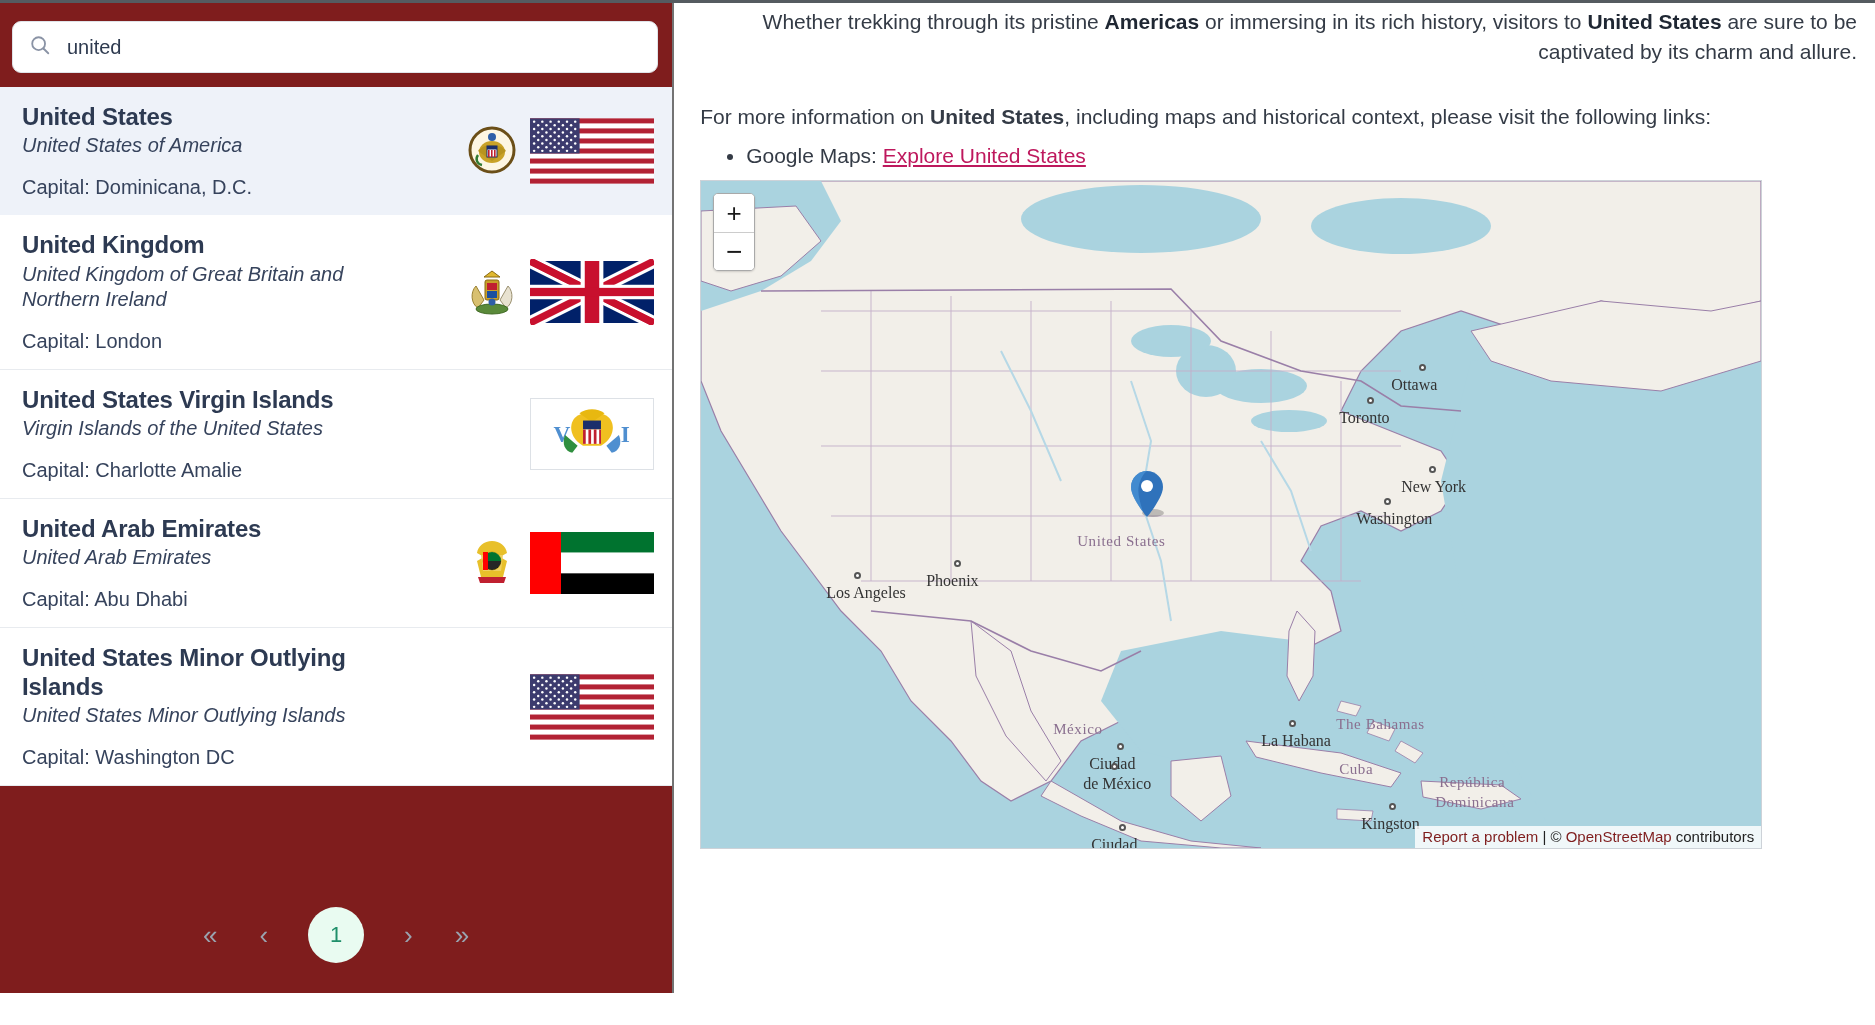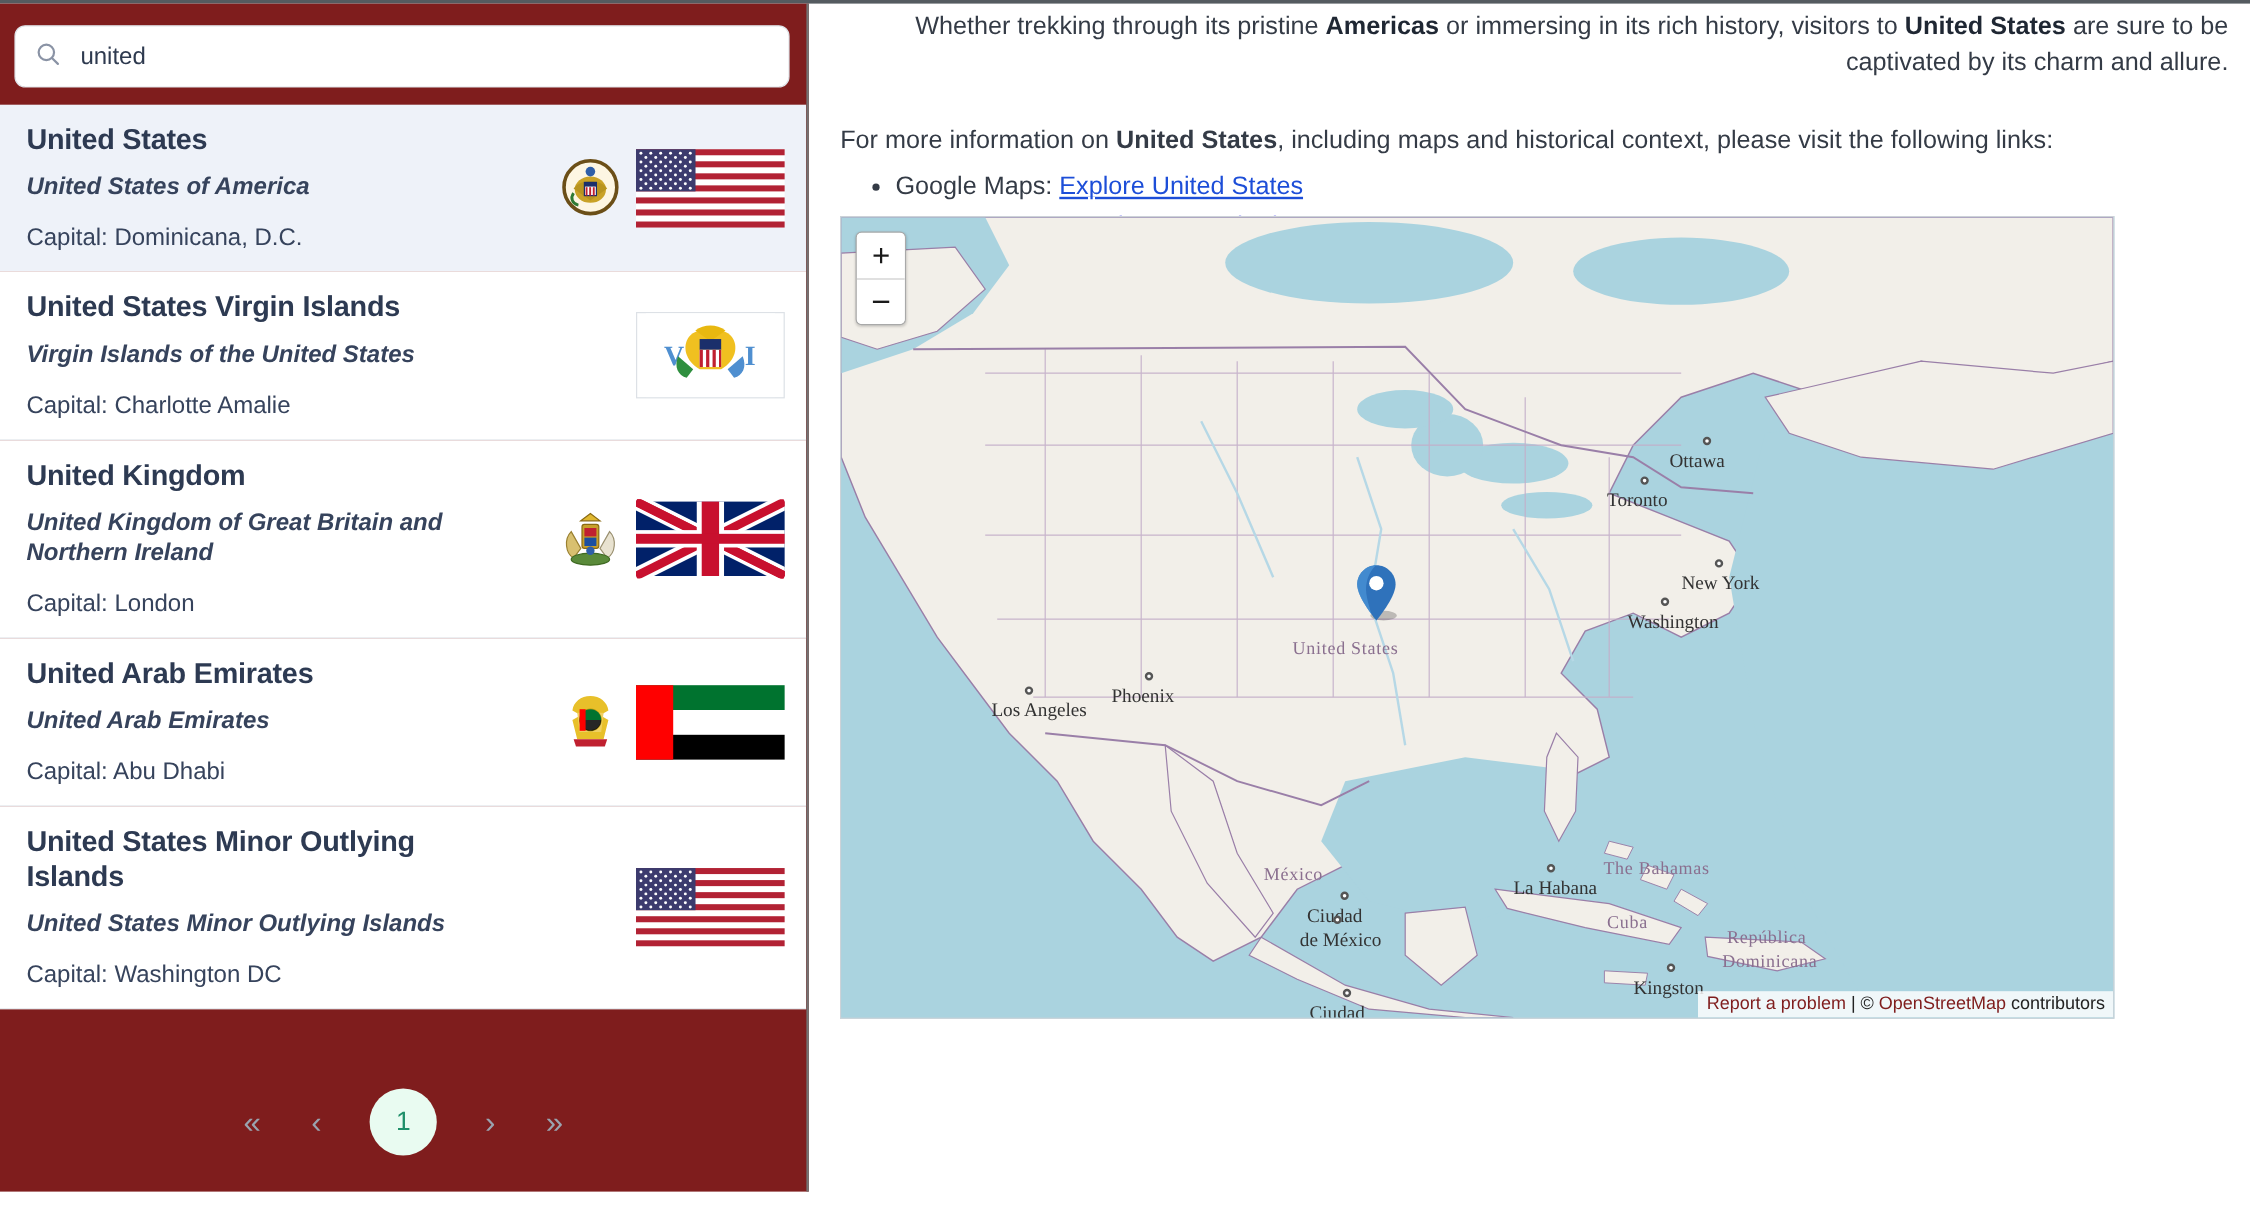--- a/index.html
+++ b/index.html
@@ -71,22 +71,21 @@
     font-weight: bold;
     color: #2d3a52;
     line-height: 1.18;
     letter-spacing: -0.2px;
   }
   .country-official {
     font-size: 20px;
     font-style: italic;
     color: #36435c;
     line-height: 1.25;
-    margin-top: 13px;
-    font-weight: bold;
+    margin-top: 2px;
   }
   .country-capital {
     font-size: 20px;
     color: #36435c;
     margin-top: 18px;
   }
   .emblems {
     flex: 0 0 auto;
     display: flex;
     align-items: center;
@@ -156,21 +155,21 @@
     margin: 34px 0 8px 0;
   }
   .links-list {
     margin: 6px 0 0 0;
     padding-left: 46px;
     font-size: 21px;
     color: #343b46;
     line-height: 1.5;
   }
   .links-list li { margin: 1px 0; }
-  .link-visited { color: #1d4ed8; text-decoration: underline; cursor: pointer; }
+  .link-visited { color: #be185d; text-decoration: underline; cursor: pointer; }
   .link-normal { color: #2626e8; text-decoration: underline; cursor: pointer; }
 
   
   .map-frame {
     position: absolute;
     left: 26px;
     top: 177px;
     width: 1062px;
     height: 669px;
     border: 1px solid #cdd2d8;
@@ -330,49 +329,20 @@
                 <circle cx="31.5" cy="49.8" r="1.9" fill="#fff"></circle>
                 <circle cx="44.099999999999994" cy="49.8" r="1.9" fill="#fff"></circle>
                 <circle cx="56.699999999999996" cy="49.8" r="1.9" fill="#fff"></circle>
                 <circle cx="69.3" cy="49.8" r="1.9" fill="#fff"></circle>
               </svg>
             </div>
           </div>
         </div>
         <div class="result-row">
           <div class="result-text">
-            <div class="country-name">United States Virgin Islands</div>
-            <div class="country-official">Virgin Islands of the United States</div>
-            <div class="country-capital">Capital: Charlotte Amalie</div>
-          </div>
-          <div class="emblems">
-            <div class="coat"></div>
-            <div class="flag-box framed">
-              <svg class="flag-svg" width="118" height="70" viewBox="0 0 120 78">
-                <rect width="120" height="78" fill="#ffffff"></rect>
-                <text x="17" y="48" font-family="Liberation Serif, serif" font-size="26" font-weight="bold" fill="#4f8fd0">V</text>
-                <text x="92" y="48" font-family="Liberation Serif, serif" font-size="26" font-weight="bold" fill="#4f8fd0">I</text>
-                <path d="M40,22 C48,12 72,12 80,22 C86,30 84,44 70,52 L50,52 C36,44 34,30 40,22 Z" fill="#f0c020"></path>
-                <path d="M46,16 C54,10 66,10 74,16 L60,26 Z" fill="#e8b810"></path>
-                <rect x="50" y="24" width="20" height="10" fill="#1b2f6b"></rect>
-                <rect x="50" y="34" width="20" height="16" fill="#ffffff"></rect>
-                <g fill="#c02030">
-                  <rect x="50" y="34" width="3" height="16"></rect>
-                  <rect x="56" y="34" width="3" height="16"></rect>
-                  <rect x="62" y="34" width="3" height="16"></rect>
-                  <rect x="68" y="34" width="2" height="16"></rect>
-                </g>
-                <path d="M30,40 C26,50 30,58 38,60 L44,52 Z" fill="#2f8f3f"></path>
-                <path d="M90,40 C94,50 90,58 82,60 L76,52 Z" fill="#4f8fd0"></path>
-              </svg>
-            </div>
-          </div>
-        </div>
-        <div class="result-row">
-          <div class="result-text">
             <div class="country-name">United Kingdom</div>
             <div class="country-official">United Kingdom of Great Britain and Northern Ireland</div>
             <div class="country-capital">Capital: London</div>
           </div>
           <div class="emblems">
             <div class="coat"><svg width="48" height="52" viewBox="0 0 48 52">
                 <rect x="17" y="14" width="14" height="20" rx="2" fill="#c8a02a" stroke="#8a6a12"></rect>
                 <rect x="19" y="17" width="10" height="7" fill="#c02030"></rect>
                 <rect x="19" y="25" width="10" height="7" fill="#1b4fa0"></rect>
                 <path d="M16,11 L24,5 L32,11 Z" fill="#e0b830" stroke="#8a6a12"></path>
@@ -385,20 +355,49 @@
               <svg class="flag-svg" width="124" height="66" viewBox="0 0 120 60">
                 <rect width="120" height="60" fill="#012169"></rect>
                 <path d="M0,0 L120,60 M120,0 L0,60" stroke="#fff" stroke-width="13"></path>
                 <path d="M0,0 L120,60" stroke="#C8102E" stroke-width="7" clip-path="url(#c1)"></path>
                 <path d="M120,0 L0,60" stroke="#C8102E" stroke-width="7"></path>
                 <path d="M0,0 L120,60" stroke="#C8102E" stroke-width="7"></path>
                 <rect x="49" y="0" width="22" height="60" fill="#fff"></rect>
                 <rect x="0" y="23" width="120" height="14" fill="#fff"></rect>
                 <rect x="53" y="0" width="14" height="60" fill="#C8102E"></rect>
                 <rect x="0" y="26" width="120" height="8" fill="#C8102E"></rect>
+              </svg>
+            </div>
+          </div>
+        </div>
+        <div class="result-row">
+          <div class="result-text">
+            <div class="country-name">United States Virgin Islands</div>
+            <div class="country-official">Virgin Islands of the United States</div>
+            <div class="country-capital">Capital: Charlotte Amalie</div>
+          </div>
+          <div class="emblems">
+            <div class="coat"></div>
+            <div class="flag-box framed">
+              <svg class="flag-svg" width="118" height="70" viewBox="0 0 120 78">
+                <rect width="120" height="78" fill="#ffffff"></rect>
+                <text x="17" y="48" font-family="Liberation Serif, serif" font-size="26" font-weight="bold" fill="#4f8fd0">V</text>
+                <text x="92" y="48" font-family="Liberation Serif, serif" font-size="26" font-weight="bold" fill="#4f8fd0">I</text>
+                <path d="M40,22 C48,12 72,12 80,22 C86,30 84,44 70,52 L50,52 C36,44 34,30 40,22 Z" fill="#f0c020"></path>
+                <path d="M46,16 C54,10 66,10 74,16 L60,26 Z" fill="#e8b810"></path>
+                <rect x="50" y="24" width="20" height="10" fill="#1b2f6b"></rect>
+                <rect x="50" y="34" width="20" height="16" fill="#ffffff"></rect>
+                <g fill="#c02030">
+                  <rect x="50" y="34" width="3" height="16"></rect>
+                  <rect x="56" y="34" width="3" height="16"></rect>
+                  <rect x="62" y="34" width="3" height="16"></rect>
+                  <rect x="68" y="34" width="2" height="16"></rect>
+                </g>
+                <path d="M30,40 C26,50 30,58 38,60 L44,52 Z" fill="#2f8f3f"></path>
+                <path d="M90,40 C94,50 90,58 82,60 L76,52 Z" fill="#4f8fd0"></path>
               </svg>
             </div>
           </div>
         </div>
         <div class="result-row">
           <div class="result-text">
             <div class="country-name">United Arab Emirates</div>
             <div class="country-official">United Arab Emirates</div>
             <div class="country-capital">Capital: Abu Dhabi</div>
           </div>

